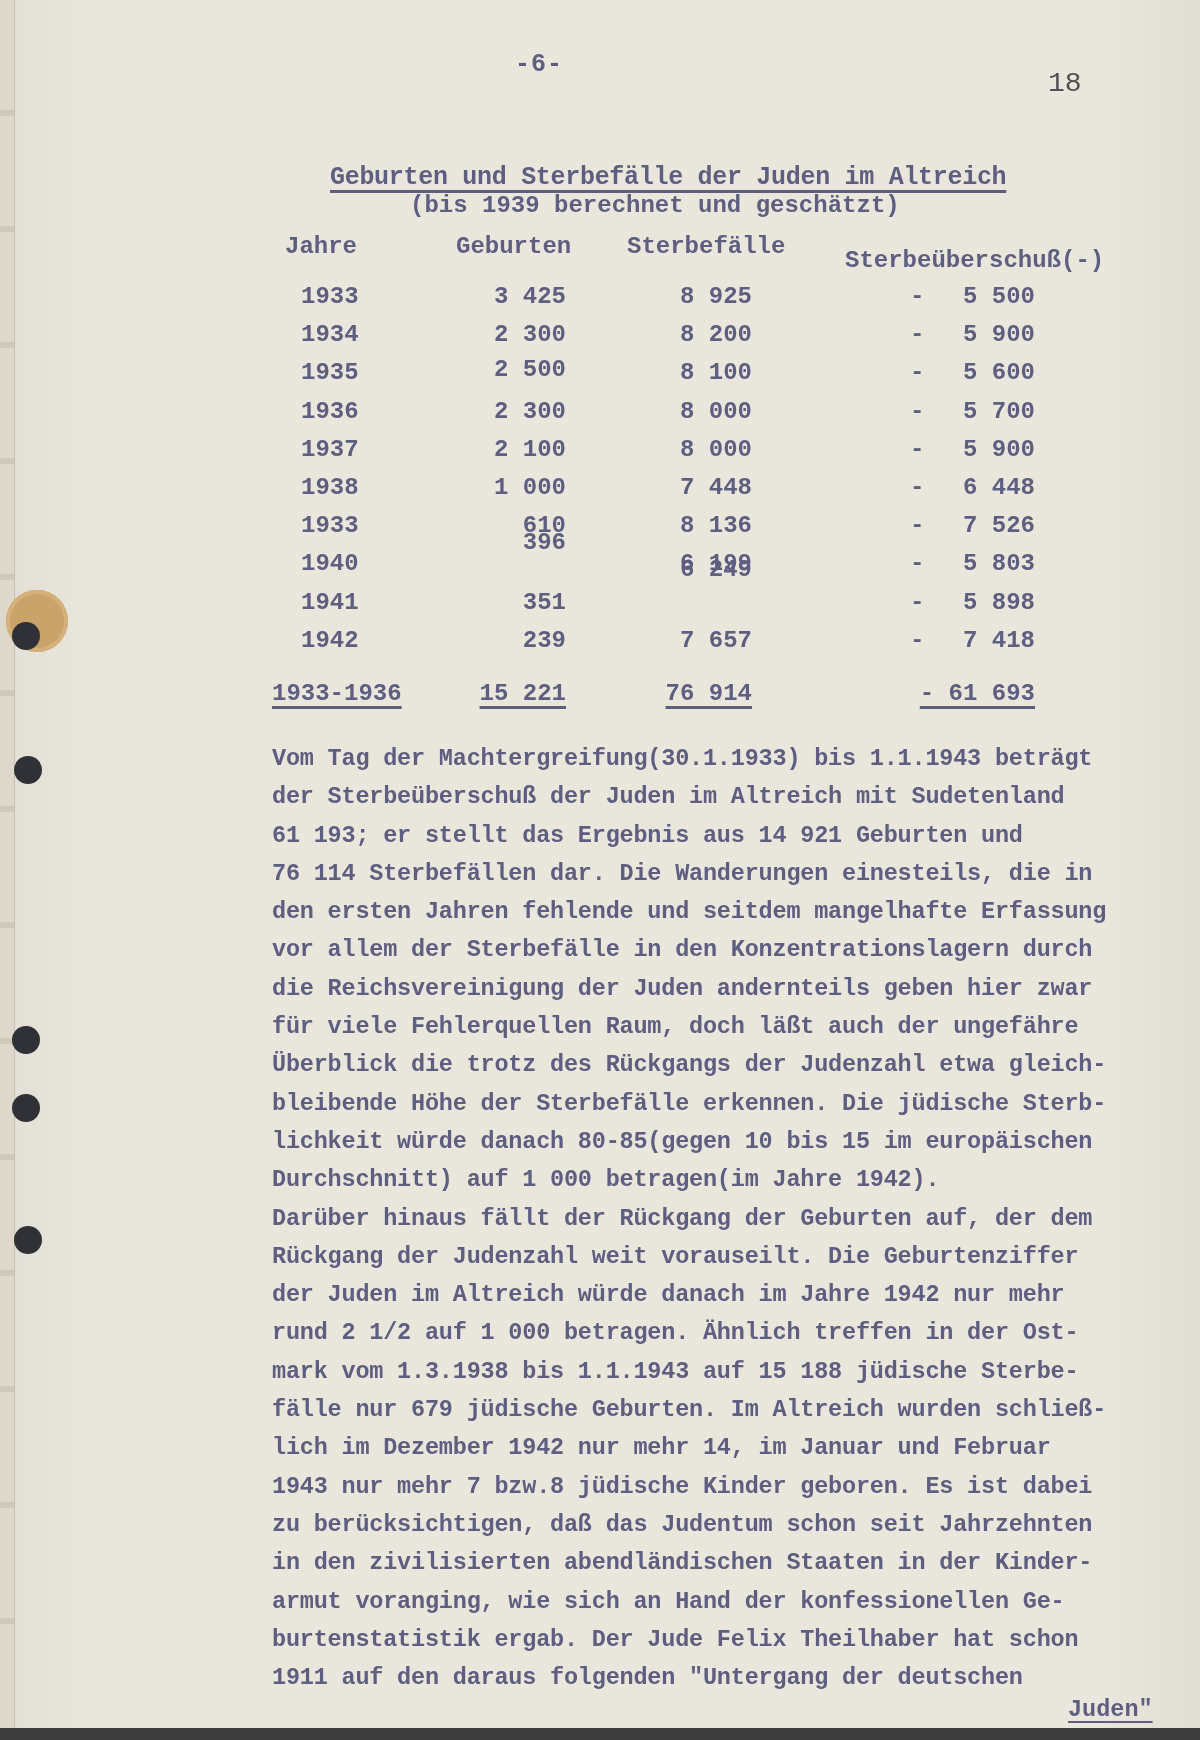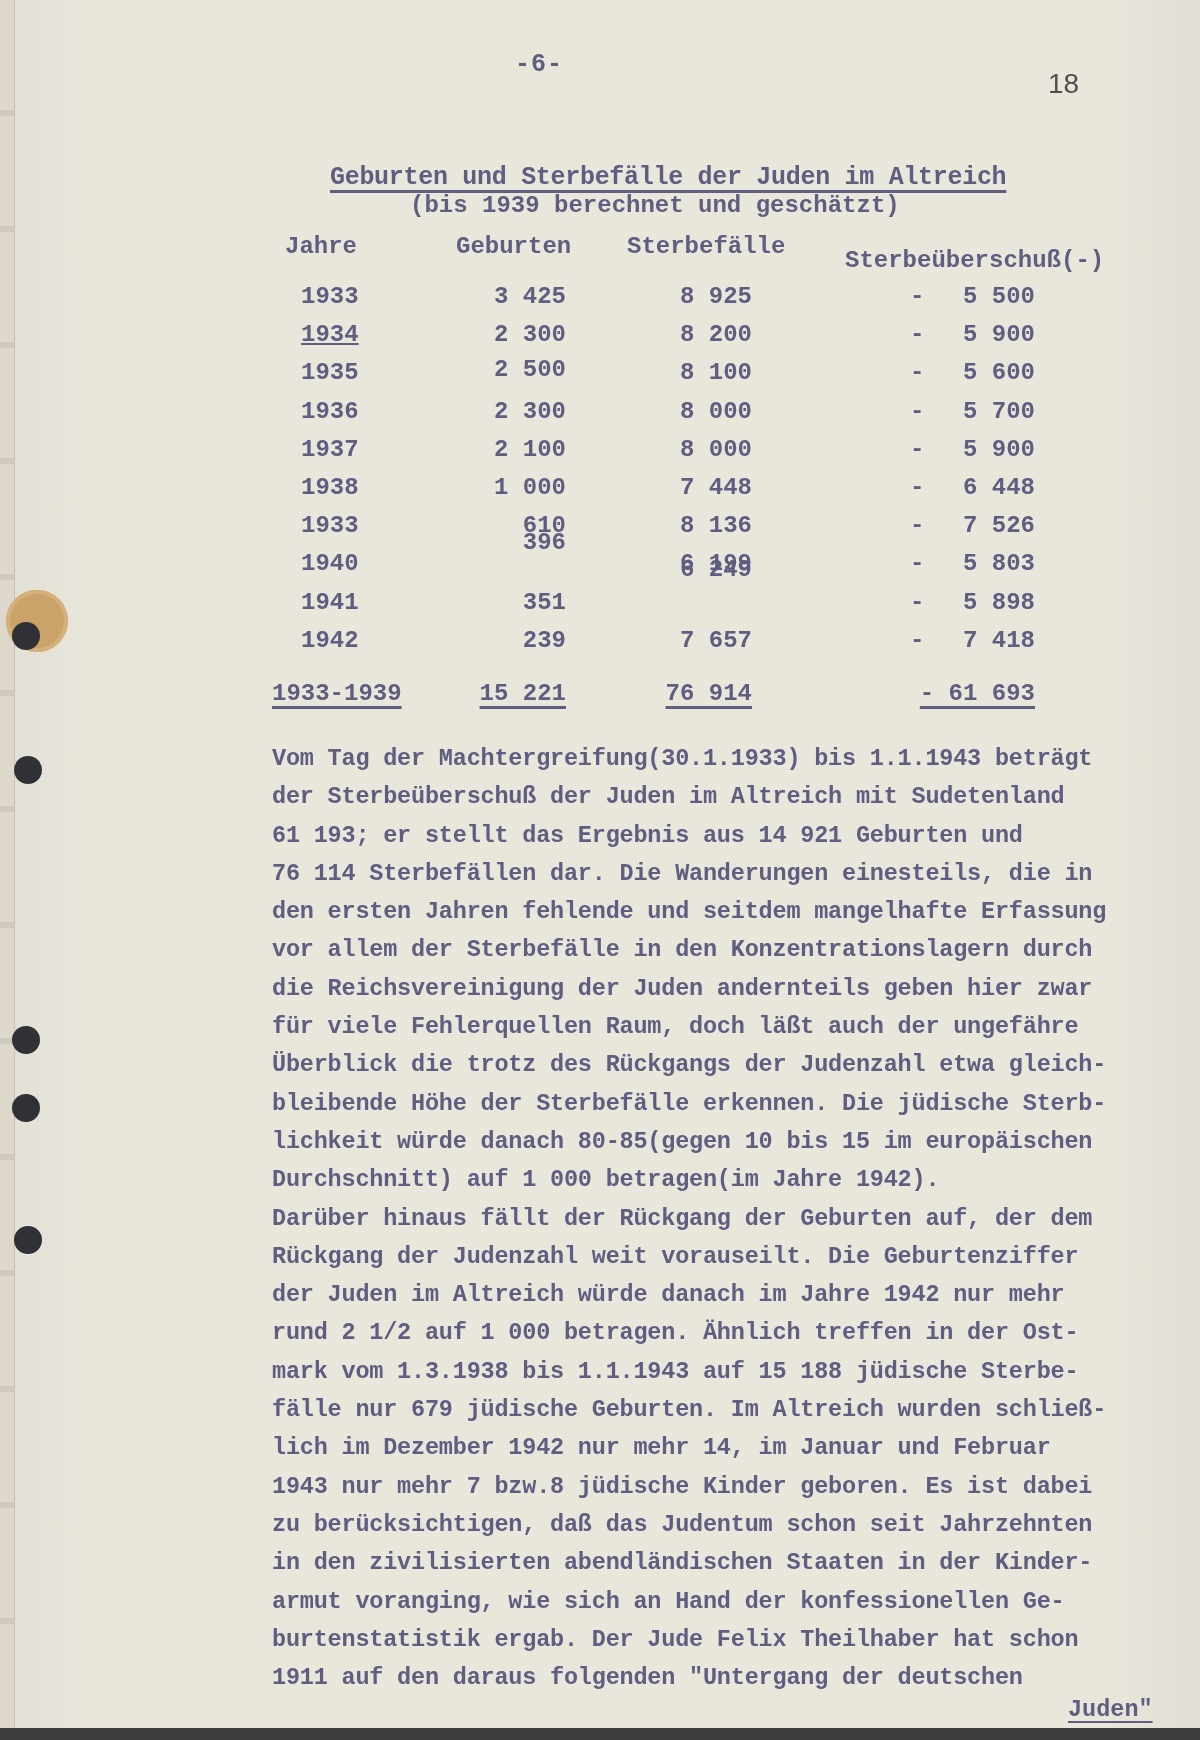--- a/index.html
+++ b/index.html
@@ -27,21 +27,21 @@
       position: absolute; width: 28px; height: 28px; border-radius: 50%; background: #2f3136;
     }
     .reinforcement {
       position: absolute; left: 6px; top: 590px; width: 62px; height: 62px; border-radius: 50%;
       background: #c9a36a; box-shadow: inset 0 0 0 4px #d5b07a;
     }
     .page-number {
       position: absolute; left: 515px; top: 50px; font-size: 25px; font-weight: bold; letter-spacing: 1px;
     }
     .archive-number {
-      position: absolute; left: 1048px; top: 68px; font-family: Liberation Sans, sans-serif;
+      position: absolute; left: 1048px; top: 68px; font-family: Liberation Mono, monospace;
       font-size: 28px; color: #505050; font-weight: normal;
     }
     .title {
       position: absolute; left: 330px; top: 163px; font-size: 25px; font-weight: bold;
       text-decoration: underline; text-decoration-thickness: 3px; text-underline-offset: 6px;
       white-space: nowrap; letter-spacing: -0.3px;
     }
     .subtitle {
       position: absolute; left: 410px; top: 192px; font-size: 24px; font-weight: bold; white-space: nowrap;
     }
@@ -92,21 +92,21 @@
     <div class="th" style="left:845px;margin-top:14px;">Sterbeüberschuß(-)</div>
     <div id="rows">
         <div>
           <div class="cell c-year" style="top: 283px;">1933</div>
           <div class="cell c-birth" style="top: 283px;">3 425</div>
           <div class="cell c-death" style="top: 283px;">8 925</div>
           <div class="cell c-minus" style="top: 283px;">-</div>
           <div class="cell c-excess" style="top: 283px;">5 500</div>
         </div>
         <div>
-          <div class="cell c-year" style="top: 321.2px; text-decoration: underline;">1934</div>
+          <div class="cell c-year" style="top: 321.2px;">1934</div>
           <div class="cell c-birth" style="top: 321.2px;">2 300</div>
           <div class="cell c-death" style="top: 321.2px;">8 200</div>
           <div class="cell c-minus" style="top: 321.2px;">-</div>
           <div class="cell c-excess" style="top: 321.2px;">5 900</div>
         </div>
         <div>
           <div class="cell c-year" style="top: 359.4px;">1935</div>
           <div class="cell c-birth" style="top: 356px;">2 500</div>
           <div class="cell c-death" style="top: 359.4px;">8 100</div>
           <div class="cell c-minus" style="top: 359.4px;">-</div>
@@ -156,21 +156,21 @@
         </div>
         <div>
           <div class="cell c-year" style="top: 626.8px;">1942</div>
           <div class="cell c-birth" style="top: 626.8px;">239</div>
           <div class="cell c-death" style="top: 626.8px;">7 657</div>
           <div class="cell c-minus" style="top: 626.8px;">-</div>
           <div class="cell c-excess" style="top: 626.8px;">7 418</div>
         </div>
       </div>
     <div>
-      <div class="cell total" style="left:272px;top:680px;">1933-1939</div>
+      <div class="cell total" style="left:272px;top:680px;">1933-1936</div>
       <div class="cell total c-birth" style="top:680px;">15 221</div>
       <div class="cell total c-death" style="top:680px;">76 914</div>
       <div class="cell total c-excess" style="top:680px;">- 61 693</div>
     </div>
   </div>
 
   <div class="body-text" id="body-text"><span class="body-line">Vom Tag der Machtergreifung(30.1.1933) bis 1.1.1943 beträgt</span><span class="body-line">der Sterbeüberschuß der Juden im Altreich mit Sudetenland</span><span class="body-line">61 193; er stellt das Ergebnis aus 14 921 Geburten und</span><span class="body-line">76 114 Sterbefällen dar. Die Wanderungen einesteils, die in</span><span class="body-line">den ersten Jahren fehlende und seitdem mangelhafte Erfassung</span><span class="body-line">vor allem der Sterbefälle in den Konzentrationslagern durch</span><span class="body-line">die Reichsvereinigung der Juden andernteils geben hier zwar</span><span class="body-line">für viele Fehlerquellen Raum, doch läßt auch der ungefähre</span><span class="body-line">Überblick die trotz des Rückgangs der Judenzahl etwa gleich-</span><span class="body-line">bleibende Höhe der Sterbefälle erkennen. Die jüdische Sterb-</span><span class="body-line">lichkeit würde danach 80-85(gegen 10 bis 15 im europäischen</span><span class="body-line">Durchschnitt) auf 1 000 betragen(im Jahre 1942).</span><span class="body-line">Darüber hinaus fällt der Rückgang der Geburten auf, der dem</span><span class="body-line">Rückgang der Judenzahl weit vorauseilt. Die Geburtenziffer</span><span class="body-line">der Juden im Altreich würde danach im Jahre 1942 nur mehr</span><span class="body-line">rund 2 1/2 auf 1 000 betragen. Ähnlich treffen in der Ost-</span><span class="body-line">mark vom 1.3.1938 bis 1.1.1943 auf 15 188 jüdische Sterbe-</span><span class="body-line">fälle nur 679 jüdische Geburten. Im Altreich wurden schließ-</span><span class="body-line">lich im Dezember 1942 nur mehr 14, im Januar und Februar</span><span class="body-line">1943 nur mehr 7 bzw.8 jüdische Kinder geboren. Es ist dabei</span><span class="body-line">zu berücksichtigen, daß das Judentum schon seit Jahrzehnten</span><span class="body-line">in den zivilisierten abendländischen Staaten in der Kinder-</span><span class="body-line">armut voranging, wie sich an Hand der konfessionellen Ge-</span><span class="body-line">burtenstatistik ergab. Der Jude Felix Theilhaber hat schon</span><span class="body-line">1911 auf den daraus folgenden "Untergang der deutschen</span></div>
   <div class="closing">Juden"</div>
 </div>
 <div class="bottom-edge"></div>

